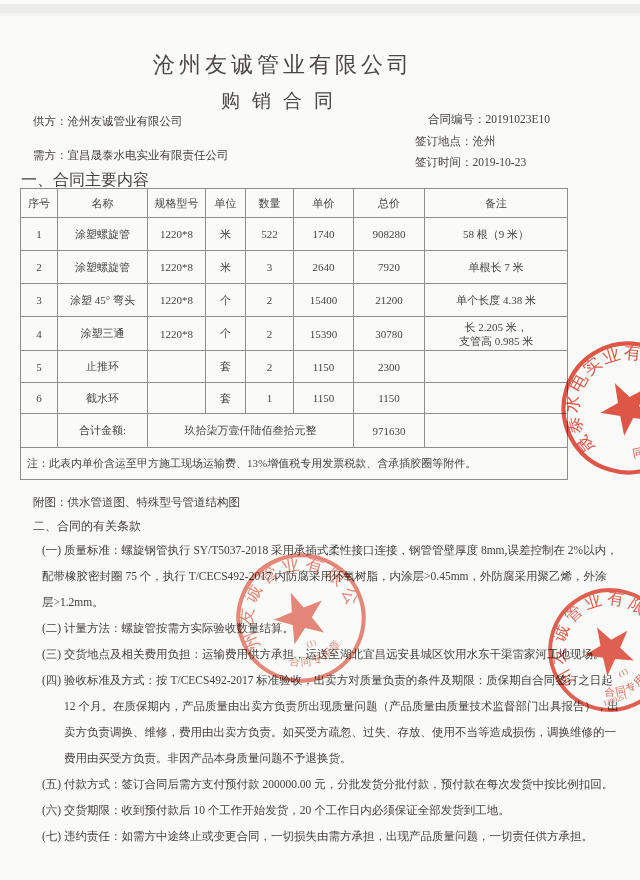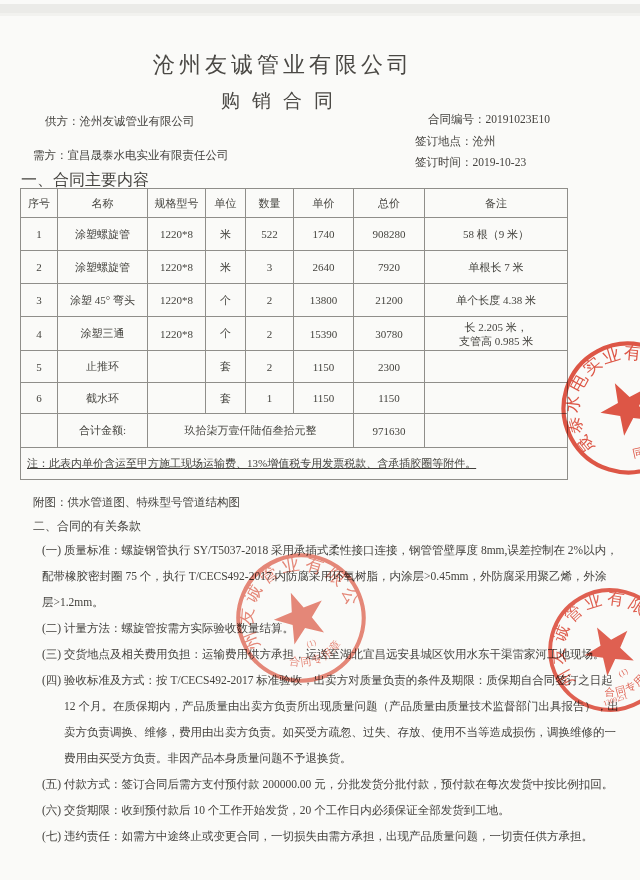--- a/index.html
+++ b/index.html
@@ -38,21 +38,21 @@
 <body>
 
 <div class="page">
 
   <div class="scan-band"></div>
   <div class="scan-band2"></div>
 
   <div class="company-title">沧州友诚管业有限公司</div>
   <div class="doc-title">购销合同</div>
 
-  <div class="line" style="left:33px;top:114px;margin-left:12px;"><span class="lbl">供方：</span><span>沧州友诚管业有限公司</span></div>
+  <div class="line" style="left:33px;top:114px;"><span class="lbl">供方：</span><span>沧州友诚管业有限公司</span></div>
   <div class="line" style="left:33px;top:148px;"><span class="lbl">需方：</span><span>宜昌晟泰水电实业有限责任公司</span></div>
 
   <div class="line" style="left:415px;top:112px;margin-left:13px;"><span class="lbl">合同编号：</span><span>20191023E10</span></div>
   <div class="line" style="left:415px;top:134px;"><span class="lbl">签订地点：</span><span>沧州</span></div>
   <div class="line" style="left:415px;top:155px;"><span class="lbl">签订时间：</span><span>2019-10-23</span></div>
 
   <div class="line" style="left:21px;top:170px;font-size:16px;">一、合同主要内容</div>
 
   <table class="goods">
     <colgroup>
@@ -95,21 +95,21 @@
       <td>2640</td>
       <td>7920</td>
       <td>单根长 7 米</td>
     </tr>
     <tr style="height:33px;">
       <td>3</td>
       <td>涂塑 45° 弯头</td>
       <td>1220*8</td>
       <td>个</td>
       <td>2</td>
-      <td>13800</td>
+      <td>15400</td>
       <td>21200</td>
       <td>单个长度 4.38 米</td>
     </tr>
     <tr style="height:34px;">
       <td>4</td>
       <td>涂塑三通</td>
       <td>1220*8</td>
       <td>个</td>
       <td>2</td>
       <td>15390</td>
@@ -137,21 +137,21 @@
       <td>1150</td>
       <td></td>
     </tr>
     <tr style="height:34px;">
       <td></td>
       <td>合计金额:</td>
       <td colspan="4">玖拾柒万壹仟陆佰叁拾元整</td>
       <td>971630</td>
       <td></td>
     </tr>
-    <tr style="height:32px;text-decoration:underline;">
+    <tr style="height:32px;">
       <td class="notecell" colspan="8">注：此表内单价含运至甲方施工现场运输费、13%增值税专用发票税款、含承插胶圈等附件。</td>
     </tr>
   </tbody>
     </table>
 
   <div class="line" style="left:33px;top:495px;">附图：供水管道图、特殊型号管道结构图</div>
   <div class="line" style="left:33px;top:518px;font-size:12px;">二、合同的有关条款</div>
 
   <div class="terms">
     <div class="term-line">(一) 质量标准：螺旋钢管执行 SY/T5037-2018 采用承插式柔性接口连接，钢管管壁厚度 8mm,误差控制在 2%以内，</div>

